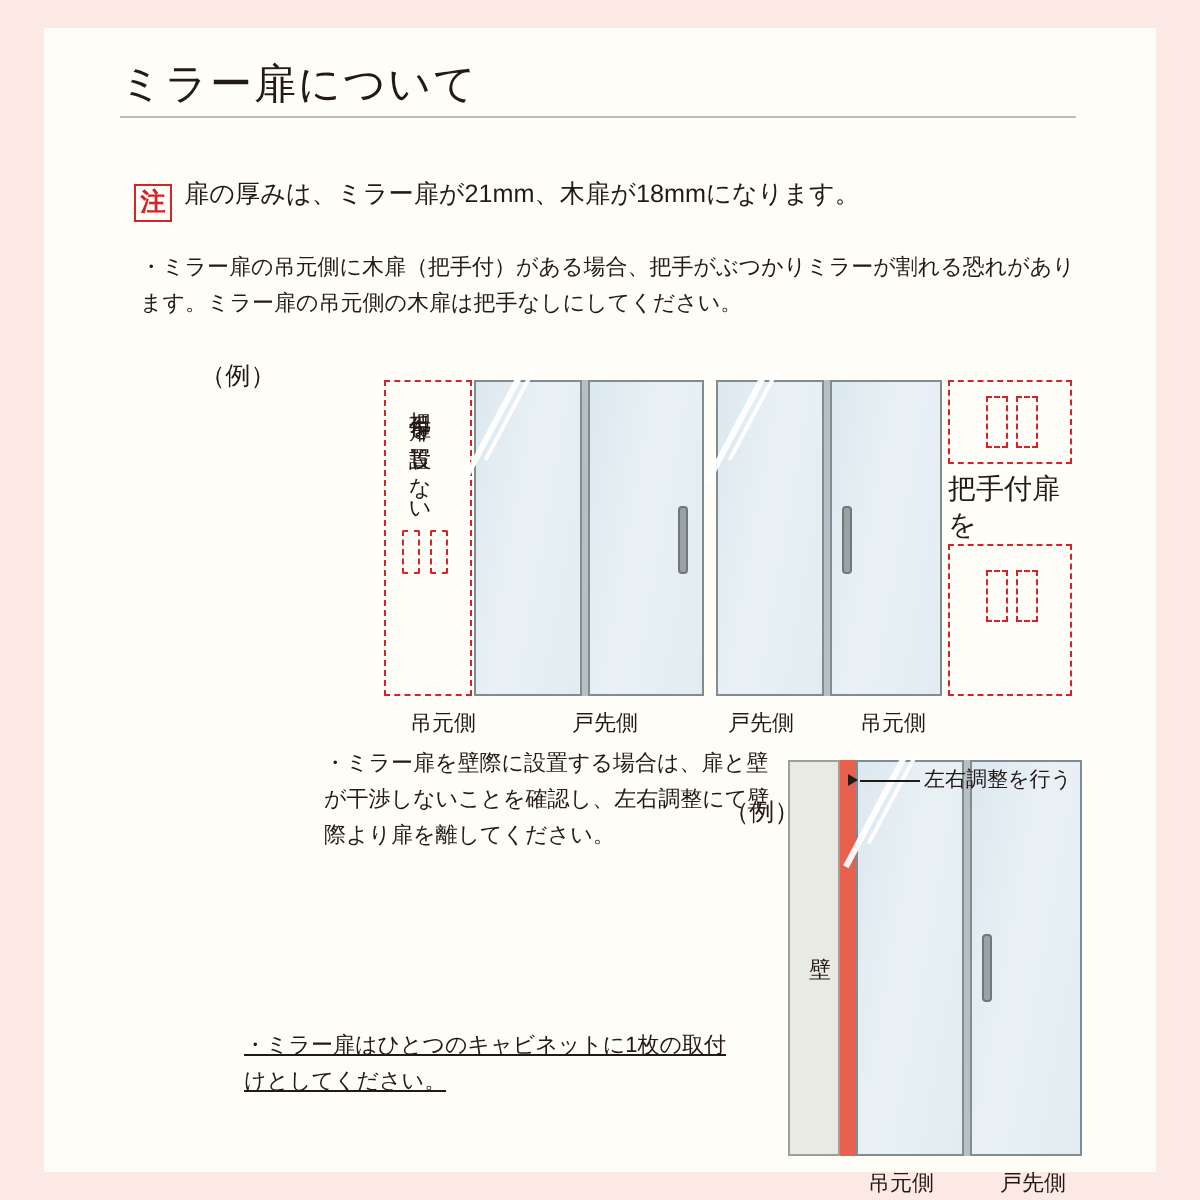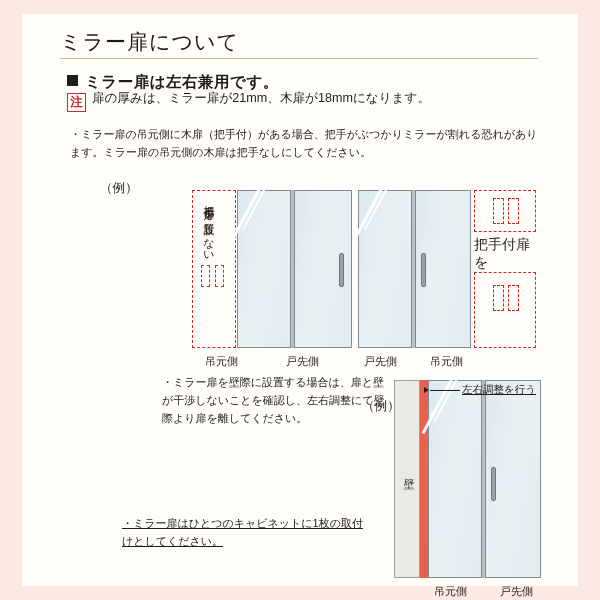--- a/index.html
+++ b/index.html
@@ -230,23 +230,20 @@
 </style>
 </head>
 <body>
 
 <div class="page">
   <div class="inner">
 
     <div class="title">ミラー扉について</div>
     <div class="title-rule"></div>
 
-    <div class="heading">
-      <span class="sq"></span><span>ミラー扉は左右兼用です。</span>
-    </div>
 
     <div class="caution-row">
       <span class="badge">注</span><span class="caution-text">扉の厚みは、ミラー扉が21mm、木扉が18mmになります。</span>
     </div>
 
     <div class="bullet b1">・ミラー扉の吊元側に木扉（把手付）がある場合、把手がぶつかりミラーが割れる恐れがあります。ミラー扉の吊元側の木扉は把手なしにしてください。</div>
 
     <div class="rei rei-1">（例）</div>
 
     <div class="fig">
@@ -316,20 +313,20 @@
         <div class="shine" style="left:7px; top:-6px; width:3px; height:62px;"></div>
         <div class="shine" style="left:17px; top:-10px; width:2px; height:54px;"></div>
       </div>
       <div class="door" style="left:463px; top:366px; width:56px; height:198px;">
         <div class="handle" style="left:5px; top:86px; height:34px;"></div>
       </div>
       <div class="frame-line" style="left:460px; top:366px; width:3px; height:198px;"></div>
 
       <div class="arrow-line" style="left:408px; top:376px; width:30px;"></div>
       <div class="arrow-head" style="left:402px; top:372.5px; transform:rotate(180deg);"></div>
-      <div class="adj-label" style="left:440px; top:369px;text-decoration:underline;">左右調整を行う</div>
+      <div class="adj-label" style="left:440px; top:369px;">左右調整を行う</div>
 
       <div class="side-label" style="left:412px; top:570px;">吊元側</div>
       <div class="side-label" style="left:478px; top:570px;">戸先側</div>
     </div>
 
   </div>
 </div>
 
 </body></html>

